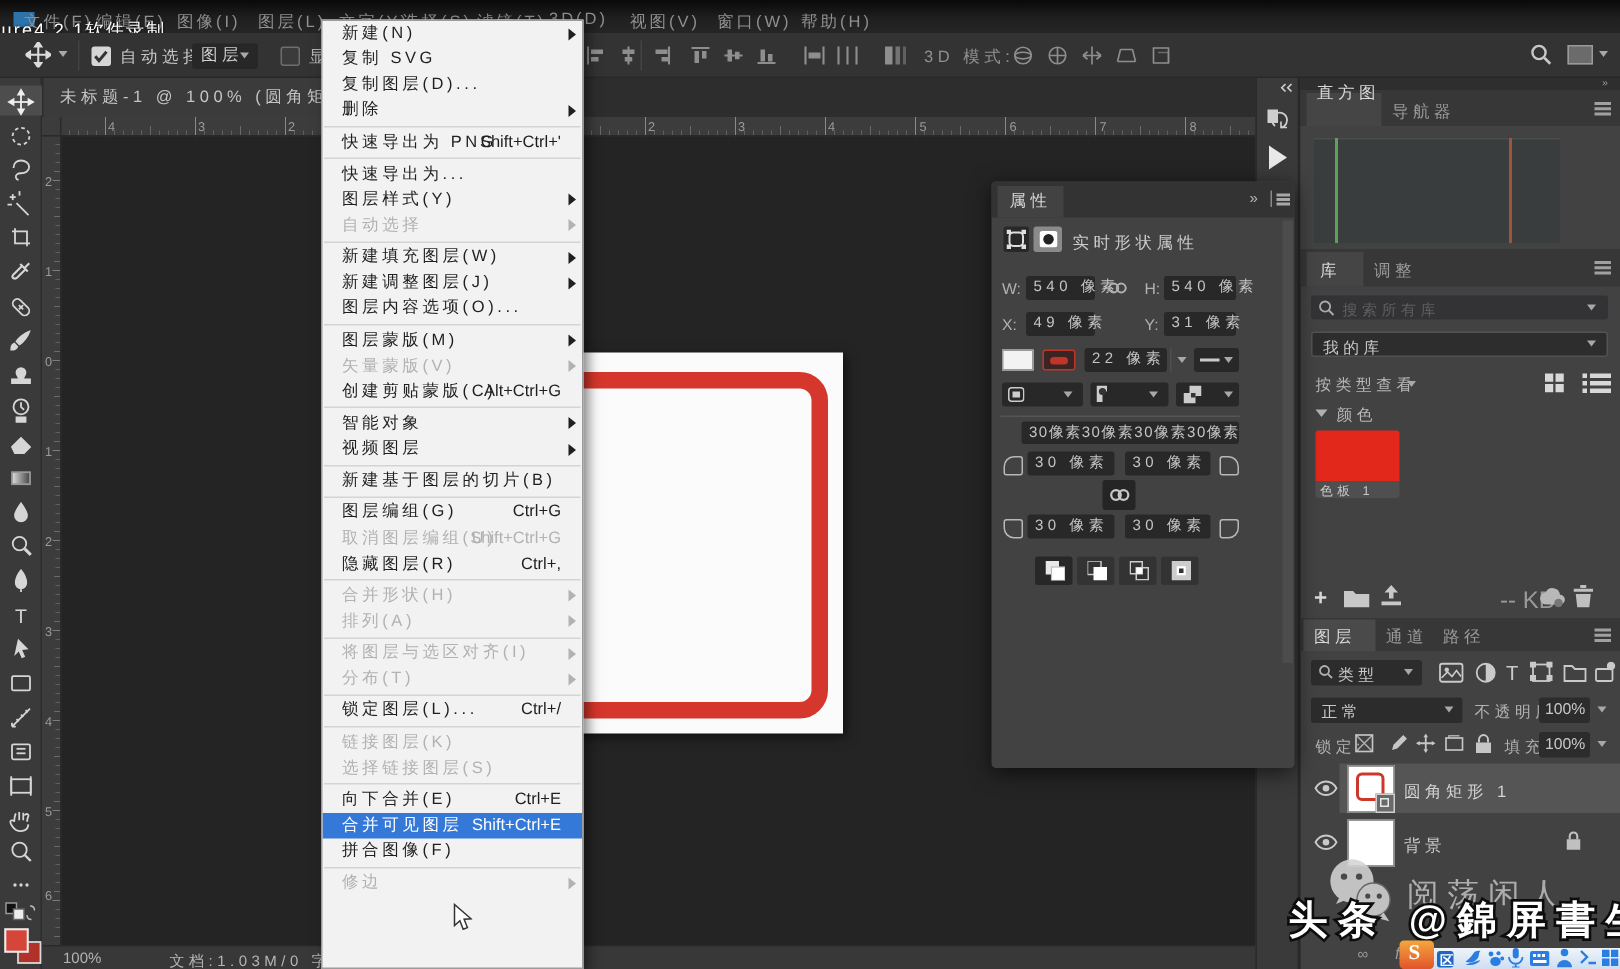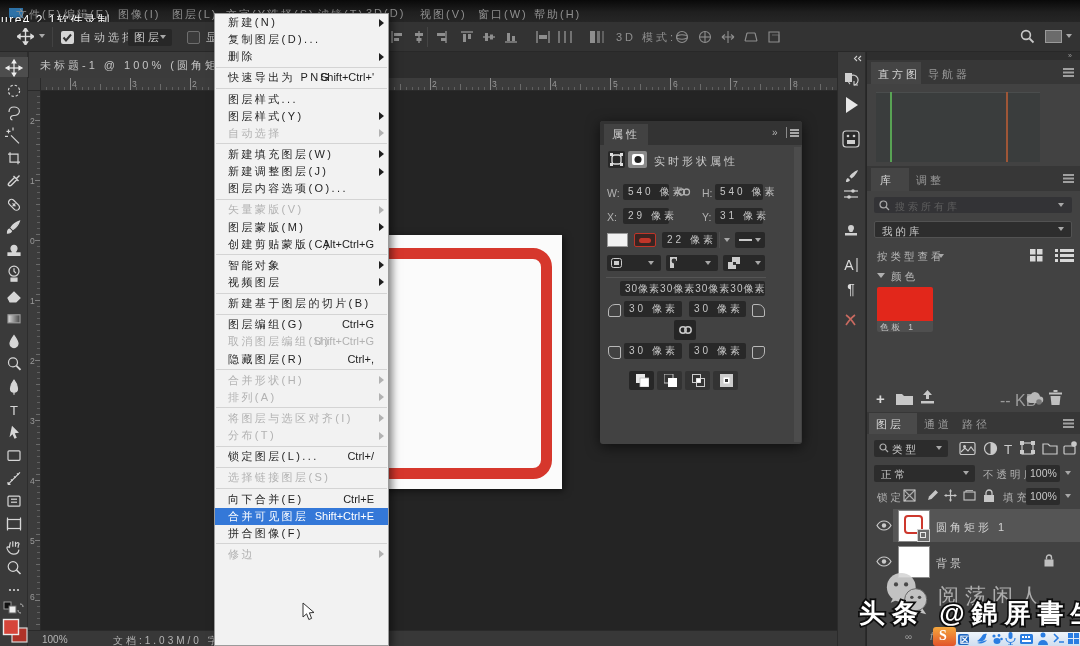--- a/index.html
+++ b/index.html
@@ -48,21 +48,21 @@
 #dock{left:837px;top:52px;width:29px;height:594px;background:#3a3a3a;border-left:1px solid #2b2b2b;border-right:1px solid #2b2b2b}
 #rpanels{left:867px;top:52px;width:213px;height:594px;background:#424242}
 .ptabbar{position:absolute;left:0;width:213px;background:#373737}
 .ptab{position:absolute;font-size:11px;color:#9a9a9a;white-space:nowrap}
 .ptab.act{color:#d8d8d8}
 .inbox{position:absolute;background:#2c2c2c;border-radius:2px;color:#c8c8c8;font-size:10.5px}
 .lbl{position:absolute;color:#b2b2b2;font-size:10.5px;white-space:nowrap}
 .cv{position:absolute;width:7px;height:5px}
 .cv:after{content:"";position:absolute;left:0;top:0;border-left:3.5px solid transparent;border-right:3.5px solid transparent;border-top:4px solid #a8a8a8}
 
-#props{left:600px;top:121px;width:202px;height:323px;background:#424242;border-radius:3px;box-shadow:0 3px 14px rgba(0,0,0,.6);overflow:hidden}
+#props{left:661px;top:121px;width:202px;height:391px;background:#424242;border-radius:3px;box-shadow:0 3px 14px rgba(0,0,0,.6);overflow:hidden}
 #propshead{position:absolute;left:0;top:0;width:202px;height:24px;background:#333}
 #propstab{position:absolute;left:4px;top:3px;width:44px;height:21px;background:#424242;color:#d6d6d6;font-size:11px;line-height:21px;text-align:center}
 .pin{position:absolute;background:#282828;border-radius:2px;color:#c6c6c6;font-size:10px;line-height:16px;padding-left:5px;white-space:nowrap}
 .pl{position:absolute;color:#b2b2b2;font-size:10.5px}
 
 #wm1{left:938px;top:582px;font-size:21px;color:#b9b9b9;letter-spacing:6px;opacity:.9;white-space:nowrap}
 .outline{font-size:26px;font-weight:bold;letter-spacing:7px;white-space:nowrap}
 </style></head>
 <body>
 <div id="stage">
@@ -382,21 +382,21 @@
     </svg>
 
 <div id="rpanels" class="abs"></div>
 <div id="rcontent">
 
 <div class="abs" style="left:867px;top:52px;width:213px;height:8px;background:#2e2e2e"></div>
 <div class="abs" style="left:1068px;top:52px;color:#9a9a9a;font-size:7px;letter-spacing:1px">»</div>
 
 <div class="ptabbar abs" style="top:60px;height:24px;left:867px"></div>
 <div class="abs" style="left:871px;top:62px;width:50px;height:22px;background:#454545"></div>
-<div class="ptab act cjk" style="left:878px;top:67px">直方图</div>
+<div class="ptab act cjk" style="left:878px;top:54px">直方图</div>
 <div class="ptab cjk" style="left:928px;top:67px">导航器</div>
 <div class="abs" style="left:1063px;top:68px;width:11px;height:1.5px;background:#a0a0a0;box-shadow:0 3.5px #a0a0a0,0 7px #a0a0a0"></div>
 <div class="abs" style="left:867px;top:84px;width:213px;height:82px;background:#424242"></div>
 <div class="abs" style="left:876px;top:92px;width:164px;height:70px;background:#3a3d3d;box-shadow:inset 0 1px 0 #4a4d4d"></div>
 <div class="abs" style="left:890px;top:92px;width:2px;height:70px;background:#58a354"></div>
 <div class="abs" style="left:1006px;top:92px;width:2px;height:70px;background:#9e5637"></div>
 
 <div class="ptabbar abs" style="top:166px;height:25px;left:867px;background:#373737"></div>
 <div class="abs" style="left:871px;top:168px;width:38px;height:23px;background:#454545"></div>
 <div class="ptab act cjk" style="left:880px;top:173px">库</div>
@@ -599,21 +599,21 @@
 <svg class="abs" style="left:77px;top:66px" width="14" height="10" viewBox="0 0 14 10">
         <g fill="none" stroke="#b0b0b0" stroke-width="1.3">
           <circle cx="4.5" cy="5" r="3"></circle>
           <circle cx="9.5" cy="5" r="3"></circle>
         </g>
       </svg>
 <div class="pl" style="left:102px;top:66px">H:</div>
 <div class="pin" style="left:115px;top:63px;width:48px;height:16px"><span class="cjk">540 像素</span></div>
 
 <div class="pl" style="left:7px;top:90px">X:</div>
-<div class="pin" style="left:23px;top:87px;width:46px;height:16px"><span class="cjk">29 像素</span></div>
+<div class="pin" style="left:23px;top:87px;width:46px;height:16px"><span class="cjk">49 像素</span></div>
 <div class="pl" style="left:102px;top:90px">Y:</div>
 <div class="pin" style="left:115px;top:87px;width:48px;height:16px"><span class="cjk">31 像素</span></div>
 
 <div class="abs" style="left:7px;top:112px;width:21px;height:14px;background:#f2f2f2;border:1px solid #999"></div>
 <div class="abs" style="left:34px;top:112px;width:22px;height:14px;background:#3a2522;border:1.5px solid #c03529;border-radius:2px"></div>
 <div class="abs" style="left:39px;top:116.5px;width:12px;height:5px;background:#c03529;border-radius:2.5px"></div>
 <div class="pin" style="left:62px;top:111px;width:55px;height:16px"><span class="cjk">22 像素</span></div>
 <div class="abs" style="left:119px;top:111px;width:1px;height:16px;background:#4e4e4e"></div>
 <div class="cv abs" style="left:124px;top:117px"></div>
 <div class="pin" style="left:135px;top:111px;width:30px;height:16px"></div>
@@ -681,54 +681,56 @@
         <rect x="0" y="0" width="13" height="13" fill="#ccc"></rect>
         <rect x="3.5" y="3.5" width="6" height="6" fill="#fff"></rect>
         <rect x="5" y="5" width="3" height="3" fill="#333"></rect>
       </svg>
 
 <div class="abs" style="left:194px;top:26px;width:7px;height:295px;background:#4c4c4c"></div>
 </div>
 
 <div id="cmenu" class="abs">
 <div class="mi"><span class="cjk">新建(N)</span><span class="ar"></span></div>
+<div class="mi"><span class="cjk">复制 SVG</span></div>
 <div class="mi"><span class="cjk">复制图层(D)...</span></div>
 <div class="mi"><span class="cjk">删除</span><span class="ar"></span></div>
 <div class="sep"></div>
 <div class="mi"><span class="cjk">快速导出为 PNG</span><span class="sc">Shift+Ctrl+'</span></div>
 <div class="sep"></div>
-<div class="mi"><span class="cjk">图层样式...</span></div>
+<div class="mi"><span class="cjk">快速导出为...</span></div>
 <div class="mi"><span class="cjk">图层样式(Y)</span><span class="ar"></span></div>
 <div class="mi dis"><span class="cjk">自动选择</span><span class="ar"></span></div>
 <div class="sep"></div>
 <div class="mi"><span class="cjk">新建填充图层(W)</span><span class="ar"></span></div>
 <div class="mi"><span class="cjk">新建调整图层(J)</span><span class="ar"></span></div>
 <div class="mi"><span class="cjk">图层内容选项(O)...</span></div>
 <div class="sep"></div>
+<div class="mi"><span class="cjk">图层蒙版(M)</span><span class="ar"></span></div>
 <div class="mi dis"><span class="cjk">矢量蒙版(V)</span><span class="ar"></span></div>
-<div class="mi"><span class="cjk">图层蒙版(M)</span><span class="ar"></span></div>
 <div class="mi"><span class="cjk">创建剪贴蒙版(C)</span><span class="sc">Alt+Ctrl+G</span></div>
 <div class="sep"></div>
 <div class="mi"><span class="cjk">智能对象</span><span class="ar"></span></div>
 <div class="mi"><span class="cjk">视频图层</span><span class="ar"></span></div>
 <div class="sep"></div>
 <div class="mi"><span class="cjk">新建基于图层的切片(B)</span></div>
 <div class="sep"></div>
 <div class="mi"><span class="cjk">图层编组(G)</span><span class="sc">Ctrl+G</span></div>
 <div class="mi dis"><span class="cjk">取消图层编组(U)</span><span class="sc">Shift+Ctrl+G</span></div>
 <div class="mi"><span class="cjk">隐藏图层(R)</span><span class="sc">Ctrl+,</span></div>
 <div class="sep"></div>
 <div class="mi dis"><span class="cjk">合并形状(H)</span><span class="ar"></span></div>
 <div class="mi dis"><span class="cjk">排列(A)</span><span class="ar"></span></div>
 <div class="sep"></div>
 <div class="mi dis"><span class="cjk">将图层与选区对齐(I)</span><span class="ar"></span></div>
 <div class="mi dis"><span class="cjk">分布(T)</span><span class="ar"></span></div>
 <div class="sep"></div>
 <div class="mi"><span class="cjk">锁定图层(L)...</span><span class="sc">Ctrl+/</span></div>
 <div class="sep"></div>
+<div class="mi dis"><span class="cjk">链接图层(K)</span></div>
 <div class="mi dis"><span class="cjk">选择链接图层(S)</span></div>
 <div class="sep"></div>
 <div class="mi"><span class="cjk">向下合并(E)</span><span class="sc">Ctrl+E</span></div>
 <div class="mi hl"><span class="cjk">合并可见图层</span><span class="sc">Shift+Ctrl+E</span></div>
 <div class="mi"><span class="cjk">拼合图像(F)</span></div>
 <div class="sep"></div>
 <div class="mi dis"><span class="cjk">修边</span><span class="ar"></span></div>
 </div>
 
 <svg class="abs" style="left:302px;top:602px" width="13" height="19" viewBox="0 0 13 19">

